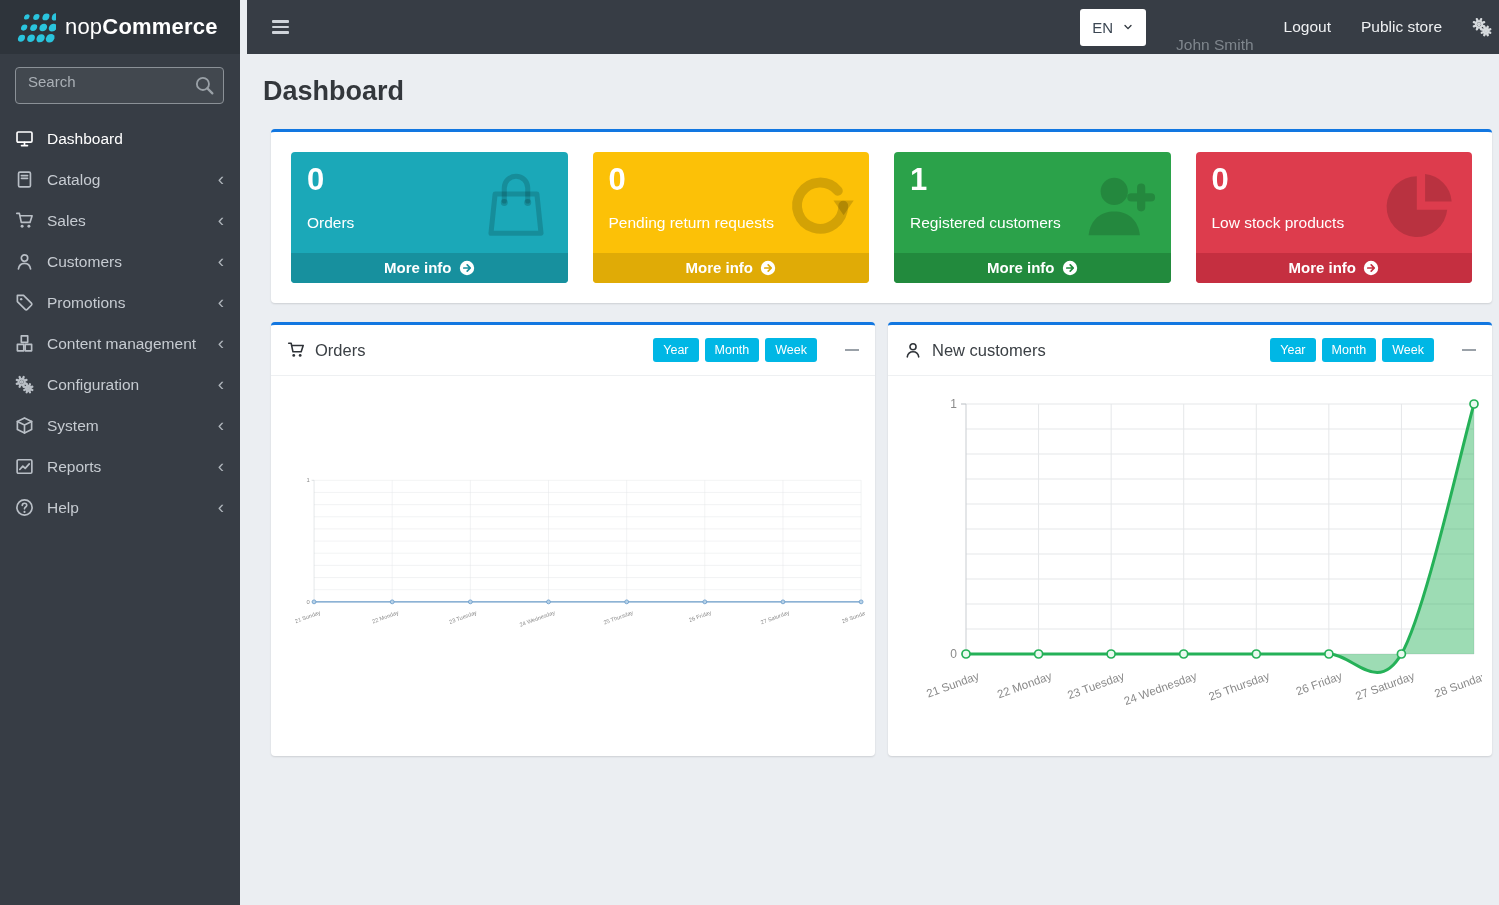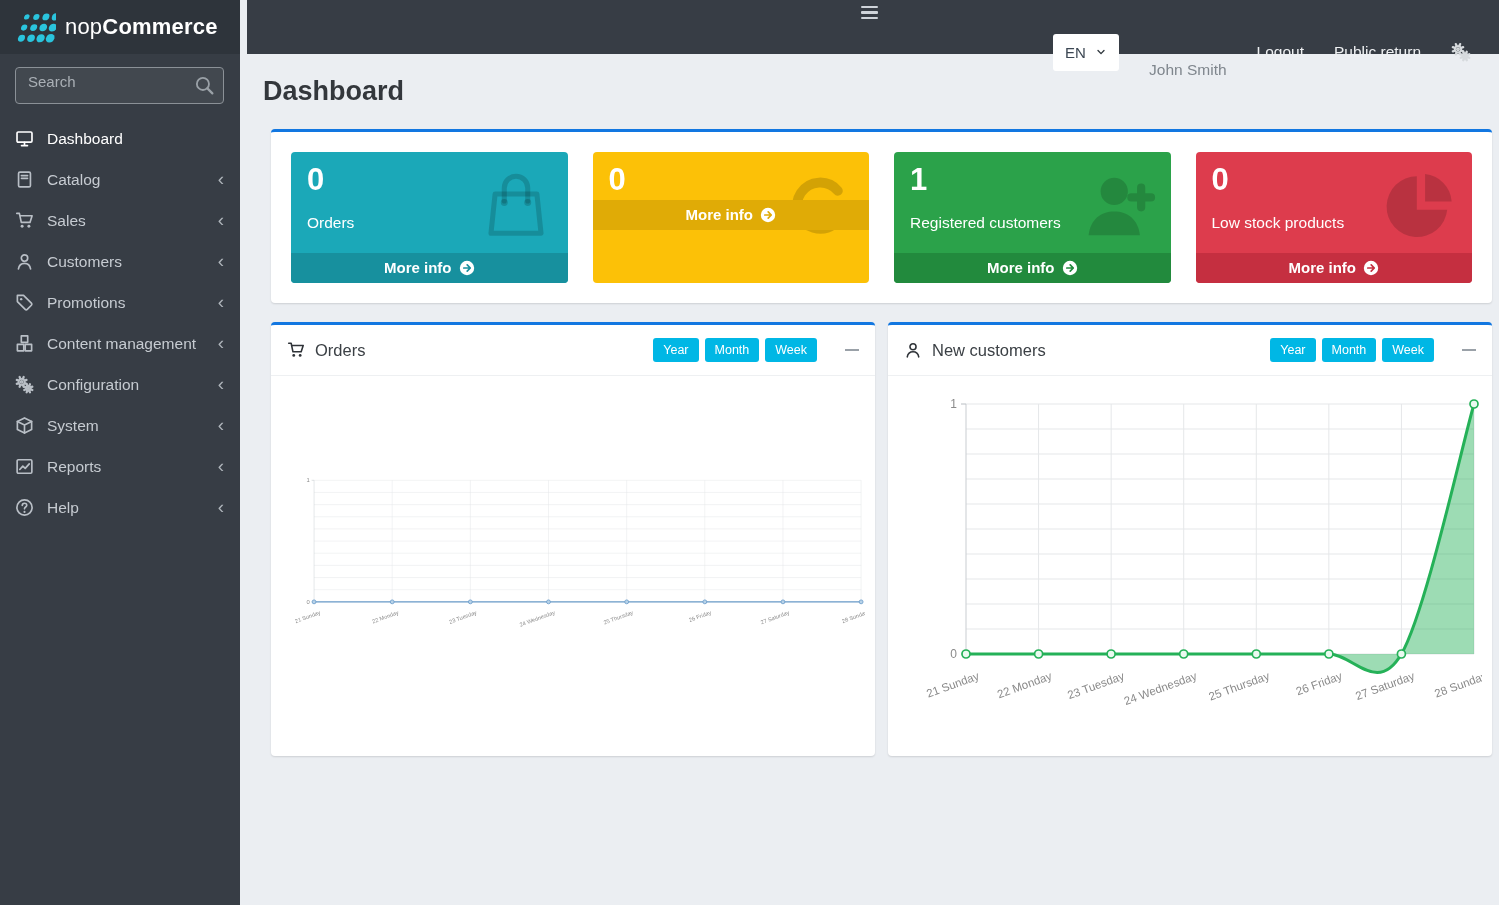--- a/index.html
+++ b/index.html
@@ -17,21 +17,21 @@
   .search-wrap input::placeholder { color:#aab0b6; }
   .search-ico { position:absolute; right:9px; top:8px; width:21px; height:21px; color:#9aa1a7; }
   .menu { margin-top:6px; }
   .side-item { height:41px; display:flex; align-items:center; padding:0 16px 0 15px; gap:13px; color:#c6cbd1; font-size:15.5px; cursor:pointer; }
   .side-item .si-ico { width:19px; height:19px; flex:0 0 19px; color:#b9bfc6; }
   .side-item.active { color:#fff; }
   .side-item.active .si-ico { color:#fff; }
   .side-chevron { margin-left:auto; color:#aeb4ba; font-size:19px; line-height:1; transform:translateY(-1px); }
 
   
-  .topbar { position:absolute; left:247px; top:0; width:1252px; height:54px; background:#373d45; display:flex; align-items:center; padding:0 28px 0 21px;flex-direction:column; }
+  .topbar { position:absolute; left:247px; top:0; width:1252px; height:54px; background:#373d45; display:flex; align-items:center; padding:0 7px 0 21px; }
   .hamburger { display:flex; flex-direction:column; gap:3px; cursor:pointer; padding:6px 4px; }
   .hamburger span { display:block; width:17px; height:2.4px; background:#cfd4da; border-radius:1px; }
   .top-right { margin-left:auto; display:flex; align-items:center; gap:30px; }
   .lang-select { width:66px; height:37px; background:#fff; border-radius:3px; display:flex; align-items:center; justify-content:center; gap:9px; cursor:pointer; color:#3c4753; font-size:15px; }
   .lang-caret { width:12px; height:12px; color:#31383f; }
   .user-name { color:#7f868d; font-size:15.5px;margin-top:36px; }
   .top-link { color:#eff1f3; font-size:15.5px; text-decoration:none; cursor:pointer; }
   .top-gear { width:20px; height:20px; color:#d6dadd; cursor:pointer; }
 
   
@@ -230,21 +230,21 @@
     <div class="lang-select">
       <span>EN</span>
       <span class="lang-caret">
           <svg viewBox="0 0 16 16" width="100%" height="100%" fill="none" stroke="currentColor" stroke-width="1.4" stroke-linecap="round" stroke-linejoin="round">
             <path d="M4 6 8 10.2 12 6" stroke-width="1.8"></path>
           </svg>
         </span>
     </div>
     <span class="user-name">John Smith</span>
     <a class="top-link">Logout</a>
-    <a class="top-link">Public return</a>
+    <a class="top-link">Public store</a>
     <span class="top-gear">
         <svg viewBox="0 0 16 16" width="100%" height="100%" fill="none" stroke="currentColor" stroke-width="1.4" stroke-linecap="round" stroke-linejoin="round">
           <circle cx="5.6" cy="5.8" r="2.6"></circle>
           <circle cx="5.6" cy="5.8" r="0.9"></circle>
           <path d="M8.0 6.8L9.7 7.5M6.6 8.2L7.3 9.9M4.6 8.2L3.9 9.9M3.2 6.8L1.5 7.5M3.2 4.8L1.5 4.1M4.6 3.4L3.9 1.7M6.6 3.4L7.3 1.7M8.0 4.8L9.7 4.1" stroke-width="1.9"></path>
           <circle cx="11.2" cy="11.2" r="1.9"></circle>
           <circle cx="11.2" cy="11.2" r="0.7"></circle>
           <path d="M13.0 11.9L14.6 12.6M11.9 13.0L12.6 14.6M10.5 13.0L9.8 14.6M9.4 11.9L7.8 12.6M9.4 10.5L7.8 9.8M10.5 9.4L9.8 7.8M11.9 9.4L12.6 7.8M13.0 10.5L14.6 9.8" stroke-width="1.9"></path>
         </svg>
       </span>
@@ -275,20 +275,21 @@
                 <svg viewBox="0 0 16 16" width="100%" height="100%" fill="none" stroke="currentColor" stroke-width="1.4" stroke-linecap="round" stroke-linejoin="round">
                   <circle cx="8" cy="8" r="7.2" fill="#ffffff" stroke="none"></circle>
                   <path d="M4.8 8h5.6M8.2 4.9 11.3 8 8.2 11.1" stroke="currentColor" stroke-width="1.7"></path>
                 </svg>
               </span>
     </a>
   </div>
 
   <div class="stat-card" style="background: rgb(252, 193, 7);">
     <div class="stat-num">0</div>
+    <div class="stat-lbl">Pending return requests</div>
     <span class="stat-bigicon">
               <svg viewBox="0 0 24 24" width="100%" height="100%" fill="none" stroke="currentColor" stroke-width="1.4" stroke-linecap="round" stroke-linejoin="round">
                 <path d="M18.6 7.2a7.3 7.3 0 1 0 1.7 4.7" stroke-width="3.1"></path>
                 <path d="M17.2 10.3h6.4l-3.2 4.6z" fill="currentColor" stroke="none"></path>
               </svg>
             </span>
     <a class="stat-footer" style="background: rgb(224, 171, 6);">
       <span class="mi-label">More info</span>
       <span class="more-arrow" style="color: rgb(224, 171, 6);">
                 <svg viewBox="0 0 16 16" width="100%" height="100%" fill="none" stroke="currentColor" stroke-width="1.4" stroke-linecap="round" stroke-linejoin="round">

